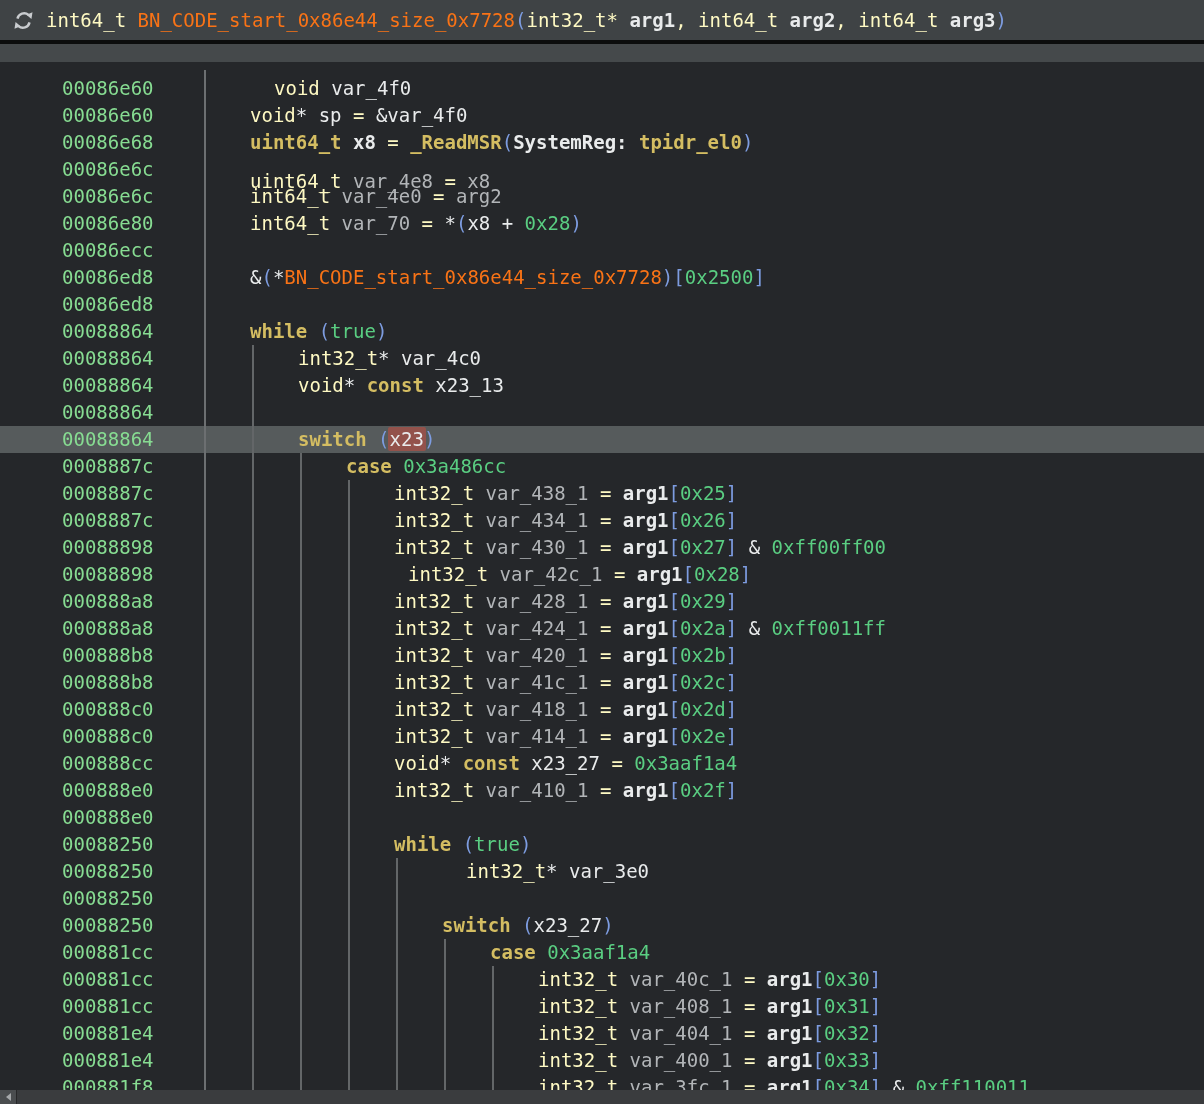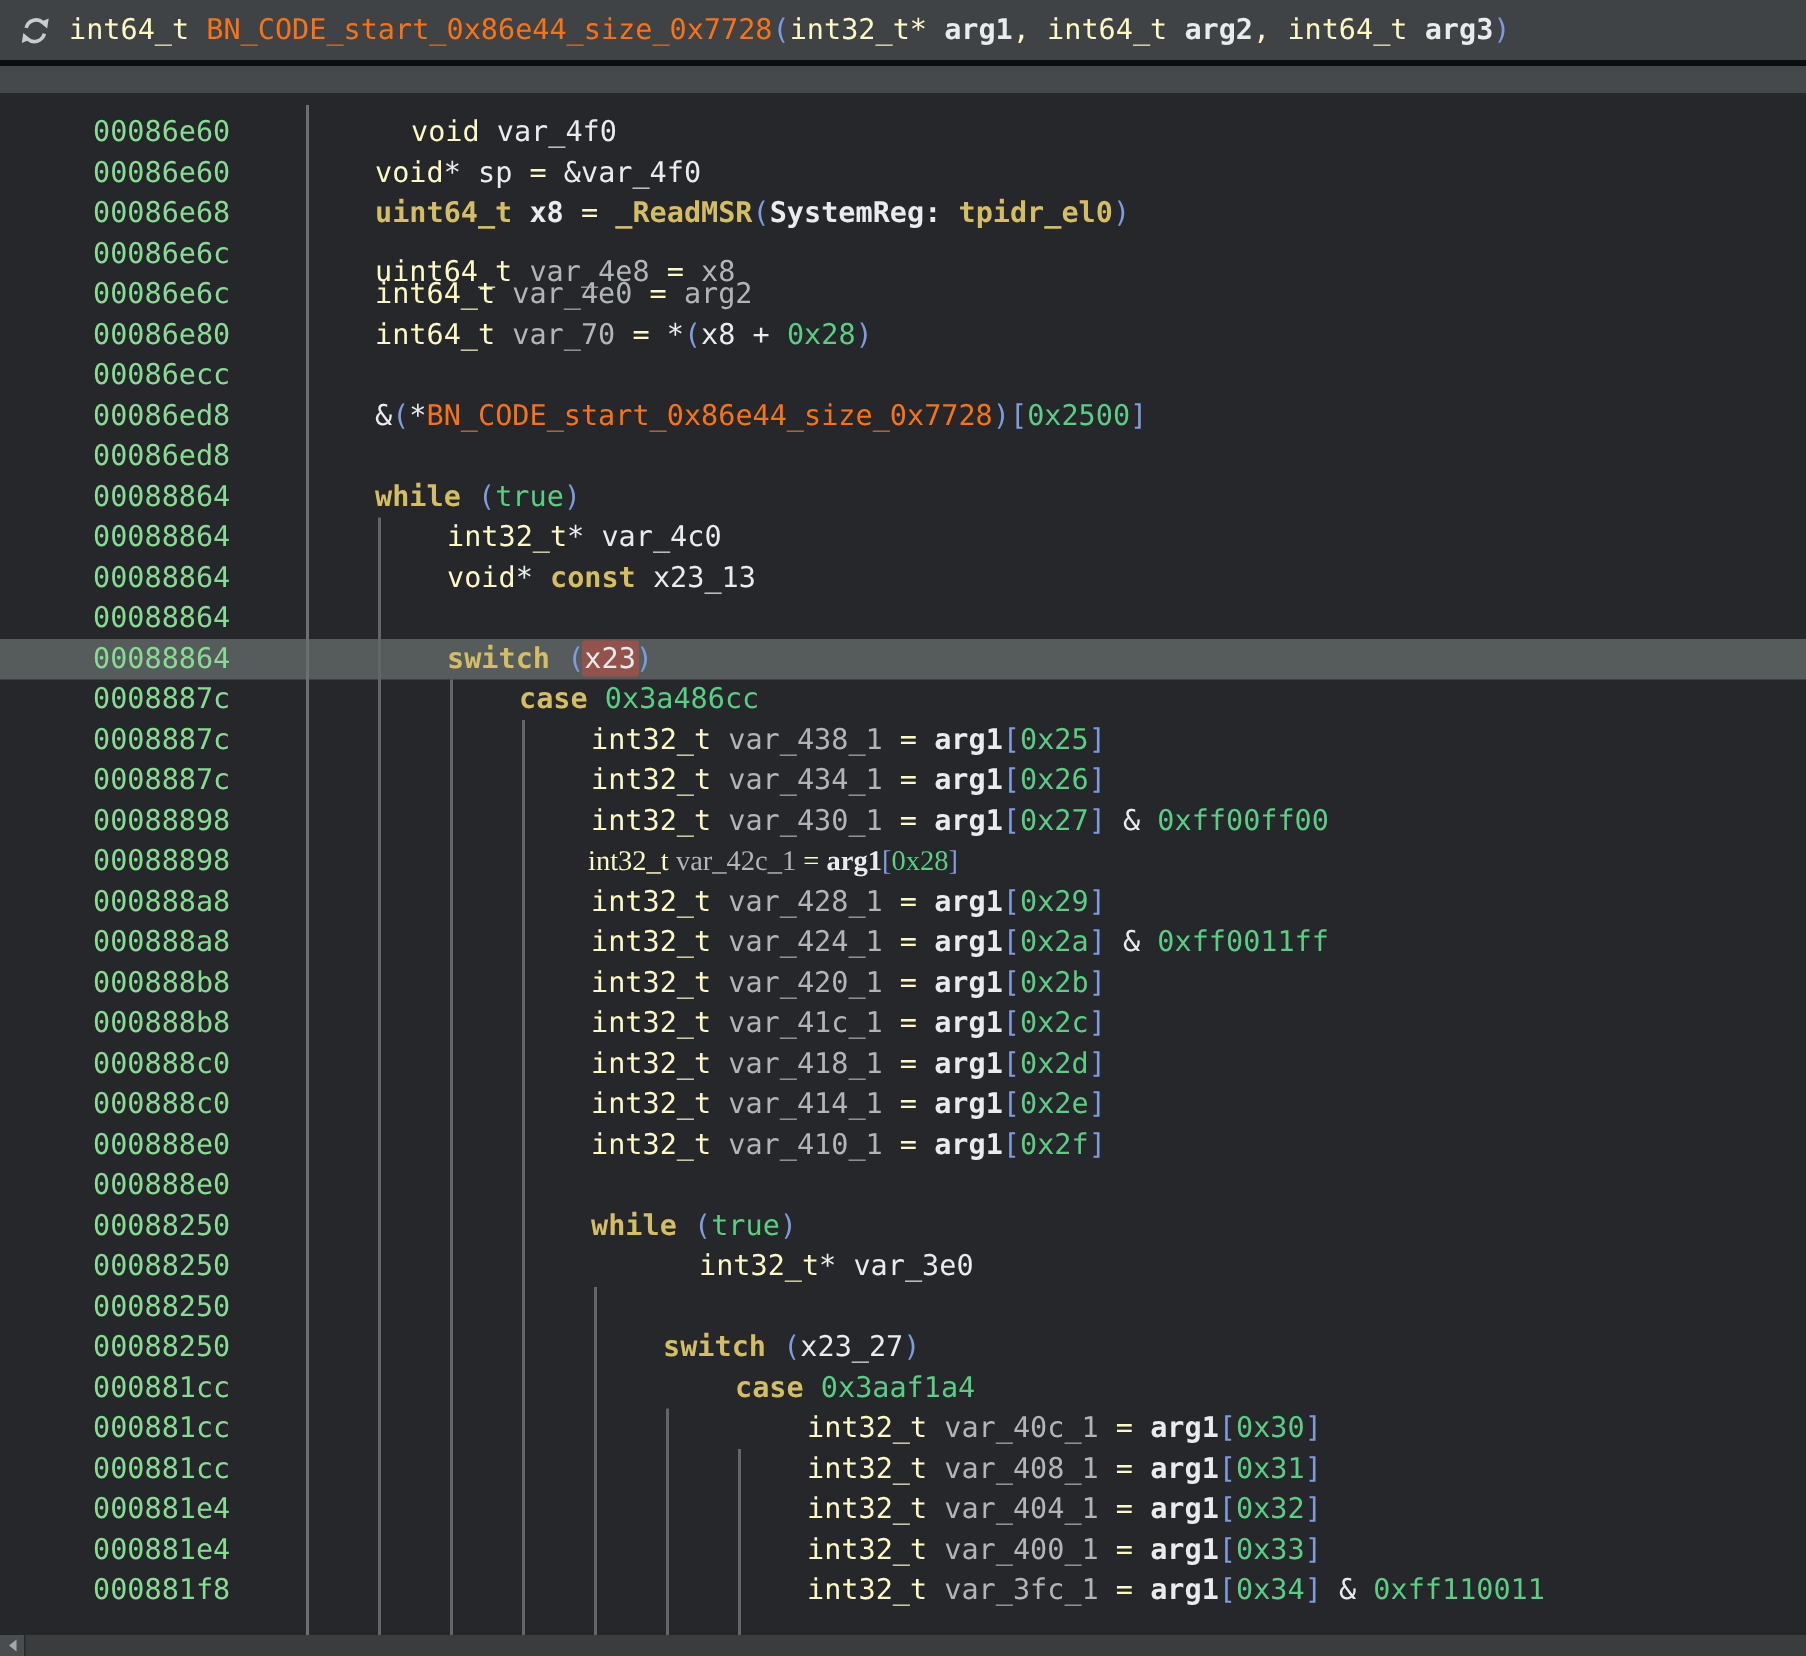--- a/index.html
+++ b/index.html
@@ -91,27 +91,28 @@
         <div class="row"><span class="addr">00086ed8</span><span class="code" style="left: 250px;"></span></div>
         <div class="row"><span class="addr">00088864</span><span class="code" style="left: 250px;"><span class="tk-gd tk-b">while</span><span class="tk-wh"> </span><span class="tk-bl">(</span><span class="tk-gn">true</span><span class="tk-bl">)</span></span></div>
         <div class="row"><span class="addr">00088864</span><span class="code" style="left: 298px;"><span class="tk-gy">int32_t</span><span class="tk-wh">* </span><span class="tk-wh">var_4c0</span></span></div>
         <div class="row"><span class="addr">00088864</span><span class="code" style="left: 298px;"><span class="tk-gy">void</span><span class="tk-wh">* </span><span class="tk-gd tk-b">const</span><span class="tk-wh"> x23_13</span></span></div>
         <div class="row"><span class="addr">00088864</span><span class="code" style="left: 298px;"></span></div>
         <div class="row hl"><span class="addr">00088864</span><span class="code" style="left: 298px;"><span class="tk-gd tk-b">switch</span><span class="tk-wh"> </span><span class="tk-bl">(</span><span class="tk-wh tk-sel">x23</span><span class="tk-bl">)</span></span></div>
         <div class="row"><span class="addr">0008887c</span><span class="code" style="left: 346px;"><span class="tk-gd tk-b">case</span><span class="tk-wh"> </span><span class="tk-gn">0x3a486cc</span></span></div>
         <div class="row"><span class="addr">0008887c</span><span class="code" style="left: 394px;"><span class="tk-gy">int32_t </span><span class="tk-gl">var_438_1</span><span class="tk-gy"> = </span><span class="tk-wh tk-b">arg1</span><span class="tk-bl">[</span><span class="tk-gn">0x25</span><span class="tk-bl">]</span></span></div>
         <div class="row"><span class="addr">0008887c</span><span class="code" style="left: 394px;"><span class="tk-gy">int32_t </span><span class="tk-gl">var_434_1</span><span class="tk-gy"> = </span><span class="tk-wh tk-b">arg1</span><span class="tk-bl">[</span><span class="tk-gn">0x26</span><span class="tk-bl">]</span></span></div>
         <div class="row"><span class="addr">00088898</span><span class="code" style="left: 394px;"><span class="tk-gy">int32_t </span><span class="tk-gl">var_430_1</span><span class="tk-gy"> = </span><span class="tk-wh tk-b">arg1</span><span class="tk-bl">[</span><span class="tk-gn">0x27</span><span class="tk-bl">]</span><span class="tk-wh"> &amp; </span><span class="tk-gn">0xff00ff00</span></span></div>
-        <div class="row"><span class="addr">00088898</span><span class="code" style="left: 392px; font-family: Liberation Serif, serif;"><span class="tk-gy">int32_t </span><span class="tk-gl">var_42c_1</span><span class="tk-gy"> = </span><span class="tk-wh tk-b">arg1</span><span class="tk-bl">[</span><span class="tk-gn">0x28</span><span class="tk-bl">]</span></span></div>
+        <div class="row"><span class="addr">00088898</span><span class="code" style="left: 408px;"><span class="tk-gy">int32_t </span><span class="tk-gl">var_42c_1</span><span class="tk-gy"> = </span><span class="tk-wh tk-b">arg1</span><span class="tk-bl">[</span><span class="tk-gn">0x28</span><span class="tk-bl">]</span></span></div>
         <div class="row"><span class="addr">000888a8</span><span class="code" style="left: 394px;"><span class="tk-gy">int32_t </span><span class="tk-gl">var_428_1</span><span class="tk-gy"> = </span><span class="tk-wh tk-b">arg1</span><span class="tk-bl">[</span><span class="tk-gn">0x29</span><span class="tk-bl">]</span></span></div>
         <div class="row"><span class="addr">000888a8</span><span class="code" style="left: 394px;"><span class="tk-gy">int32_t </span><span class="tk-gl">var_424_1</span><span class="tk-gy"> = </span><span class="tk-wh tk-b">arg1</span><span class="tk-bl">[</span><span class="tk-gn">0x2a</span><span class="tk-bl">]</span><span class="tk-wh"> &amp; </span><span class="tk-gn">0xff0011ff</span></span></div>
         <div class="row"><span class="addr">000888b8</span><span class="code" style="left: 394px;"><span class="tk-gy">int32_t </span><span class="tk-gl">var_420_1</span><span class="tk-gy"> = </span><span class="tk-wh tk-b">arg1</span><span class="tk-bl">[</span><span class="tk-gn">0x2b</span><span class="tk-bl">]</span></span></div>
         <div class="row"><span class="addr">000888b8</span><span class="code" style="left: 394px;"><span class="tk-gy">int32_t </span><span class="tk-gl">var_41c_1</span><span class="tk-gy"> = </span><span class="tk-wh tk-b">arg1</span><span class="tk-bl">[</span><span class="tk-gn">0x2c</span><span class="tk-bl">]</span></span></div>
         <div class="row"><span class="addr">000888c0</span><span class="code" style="left: 394px;"><span class="tk-gy">int32_t </span><span class="tk-gl">var_418_1</span><span class="tk-gy"> = </span><span class="tk-wh tk-b">arg1</span><span class="tk-bl">[</span><span class="tk-gn">0x2d</span><span class="tk-bl">]</span></span></div>
         <div class="row"><span class="addr">000888c0</span><span class="code" style="left: 394px;"><span class="tk-gy">int32_t </span><span class="tk-gl">var_414_1</span><span class="tk-gy"> = </span><span class="tk-wh tk-b">arg1</span><span class="tk-bl">[</span><span class="tk-gn">0x2e</span><span class="tk-bl">]</span></span></div>
+        <div class="row"><span class="addr">000888cc</span><span class="code" style="left: 394px;"><span class="tk-gy">void</span><span class="tk-wh">* </span><span class="tk-gd tk-b">const</span><span class="tk-wh"> x23_27</span><span class="tk-gy"> = </span><span class="tk-gn">0x3aaf1a4</span></span></div>
         <div class="row"><span class="addr">000888e0</span><span class="code" style="left: 394px;"><span class="tk-gy">int32_t </span><span class="tk-gl">var_410_1</span><span class="tk-gy"> = </span><span class="tk-wh tk-b">arg1</span><span class="tk-bl">[</span><span class="tk-gn">0x2f</span><span class="tk-bl">]</span></span></div>
         <div class="row"><span class="addr">000888e0</span><span class="code" style="left: 394px;"></span></div>
         <div class="row"><span class="addr">00088250</span><span class="code" style="left: 394px;"><span class="tk-gd tk-b">while</span><span class="tk-wh"> </span><span class="tk-bl">(</span><span class="tk-gn">true</span><span class="tk-bl">)</span></span></div>
         <div class="row"><span class="addr">00088250</span><span class="code" style="left: 442px; margin-left: 24px;"><span class="tk-gy">int32_t</span><span class="tk-wh">* </span><span class="tk-wh">var_3e0</span></span></div>
         <div class="row"><span class="addr">00088250</span><span class="code" style="left: 442px;"></span></div>
         <div class="row"><span class="addr">00088250</span><span class="code" style="left: 442px;"><span class="tk-gd tk-b">switch</span><span class="tk-wh"> </span><span class="tk-bl">(</span><span class="tk-wh">x23_27</span><span class="tk-bl">)</span></span></div>
         <div class="row"><span class="addr">000881cc</span><span class="code" style="left: 490px;"><span class="tk-gd tk-b">case</span><span class="tk-wh"> </span><span class="tk-gn">0x3aaf1a4</span></span></div>
         <div class="row"><span class="addr">000881cc</span><span class="code" style="left: 538px;"><span class="tk-gy">int32_t </span><span class="tk-gl">var_40c_1</span><span class="tk-gy"> = </span><span class="tk-wh tk-b">arg1</span><span class="tk-bl">[</span><span class="tk-gn">0x30</span><span class="tk-bl">]</span></span></div>
         <div class="row"><span class="addr">000881cc</span><span class="code" style="left: 538px;"><span class="tk-gy">int32_t </span><span class="tk-gl">var_408_1</span><span class="tk-gy"> = </span><span class="tk-wh tk-b">arg1</span><span class="tk-bl">[</span><span class="tk-gn">0x31</span><span class="tk-bl">]</span></span></div>
         <div class="row"><span class="addr">000881e4</span><span class="code" style="left: 538px;"><span class="tk-gy">int32_t </span><span class="tk-gl">var_404_1</span><span class="tk-gy"> = </span><span class="tk-wh tk-b">arg1</span><span class="tk-bl">[</span><span class="tk-gn">0x32</span><span class="tk-bl">]</span></span></div>

